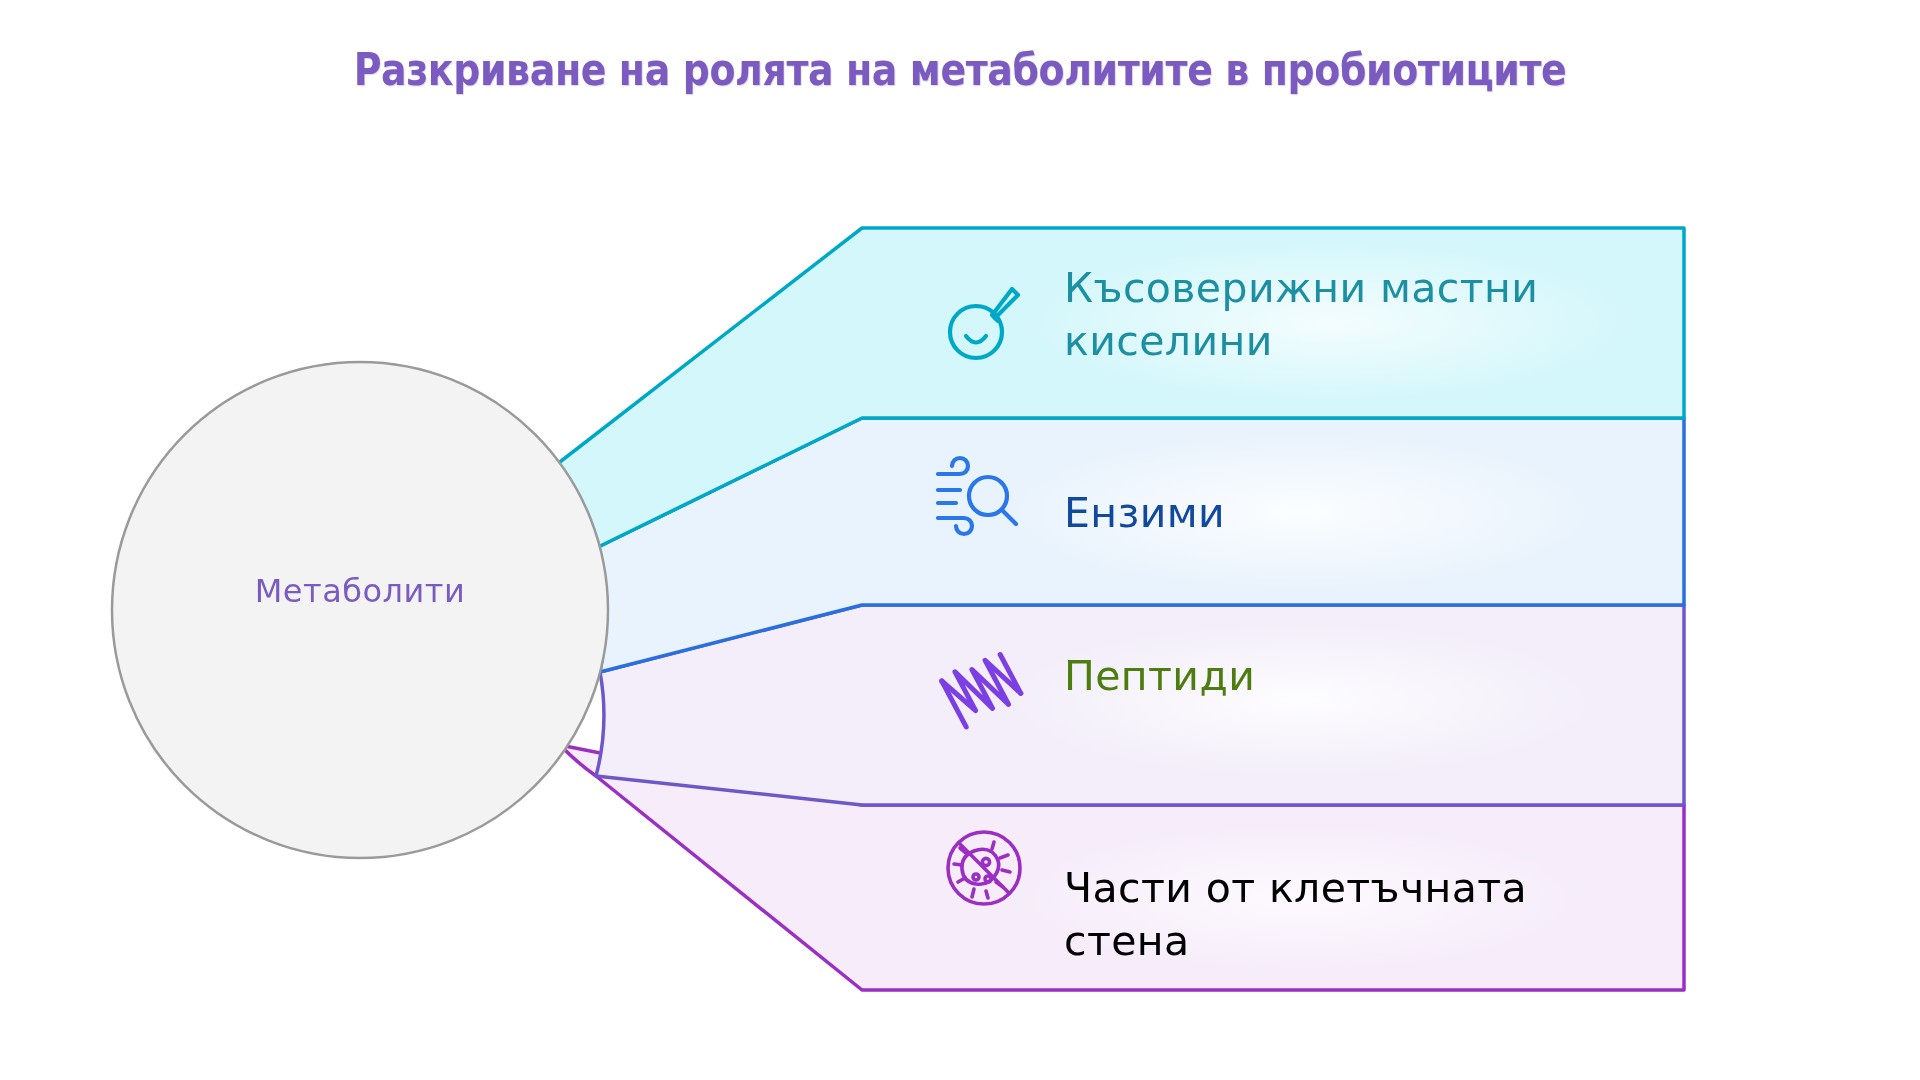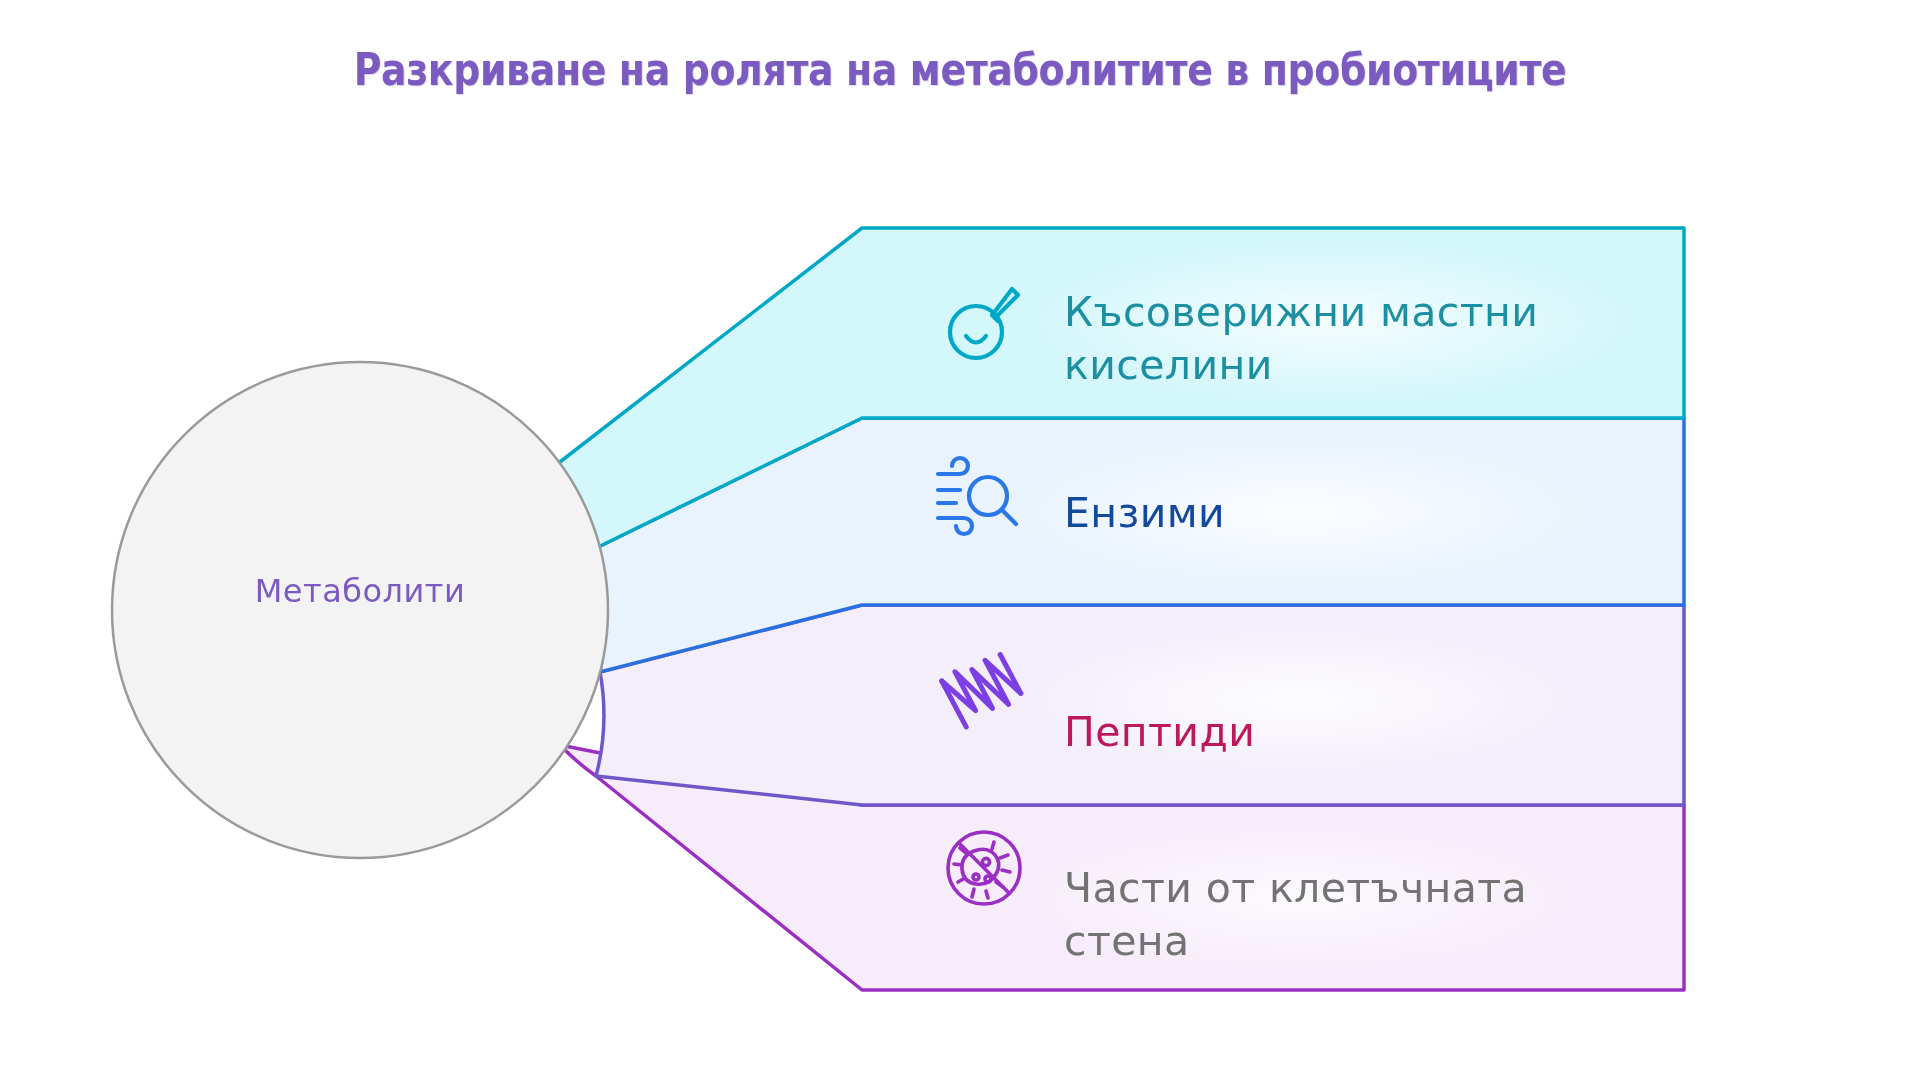--- a/index.html
+++ b/index.html
@@ -52,24 +52,24 @@
   
   .band-label {
     position: absolute;
     font-family: "DejaVu Sans", sans-serif;
     font-weight: 400;
     font-size: 41px;
     line-height: 1.30;
     letter-spacing: 0.4px;
     white-space: pre-line;
   }
-  .band-label.l1 { left: 1064px; top: 262px; color: #1C8FA3; margin-top: 24px; }
+  .band-label.l1 { left: 1064px; top: 262px; color: #1C8FA3; }
   .band-label.l2 { left: 1064px; top: 487px; color: #11499E; }
-  .band-label.l3 { left: 1064px; top: 706px; color: #be185d; }
-  .band-label.l4 { left: 1064px; top: 862px; color: #737373; }
+  .band-label.l3 { left: 1064px; top: 650px; color: #4d7c0f; }
+  .band-label.l4 { left: 1064px; top: 862px; color: #000000; }
 
   .band-icon {
     position: absolute;
     width: 96px;
     height: 96px;
   }
   .band-icon.i1 { left: 936px; top: 274px; }
   .band-icon.i2 { left: 930px; top: 450px; }
   .band-icon.i3 { left: 936px; top: 640px; }
   .band-icon.i4 { left: 936px; top: 820px; }

